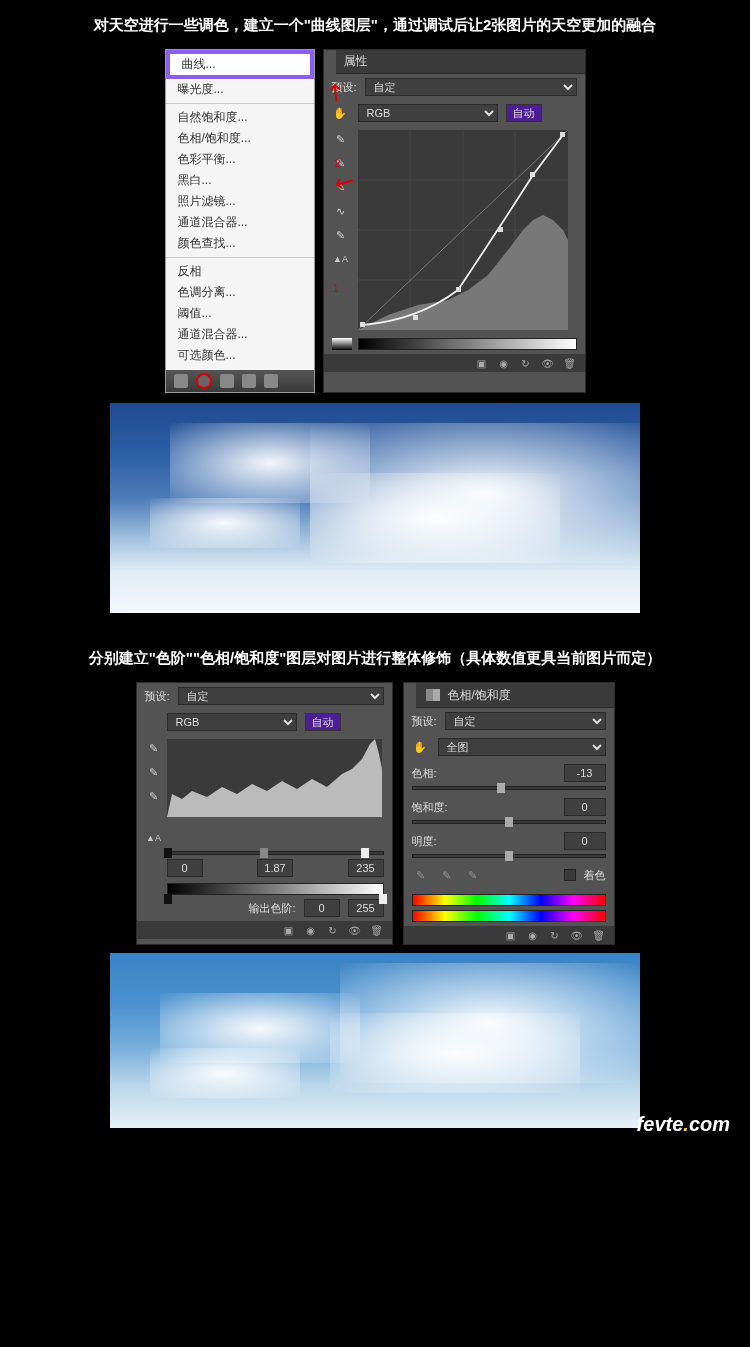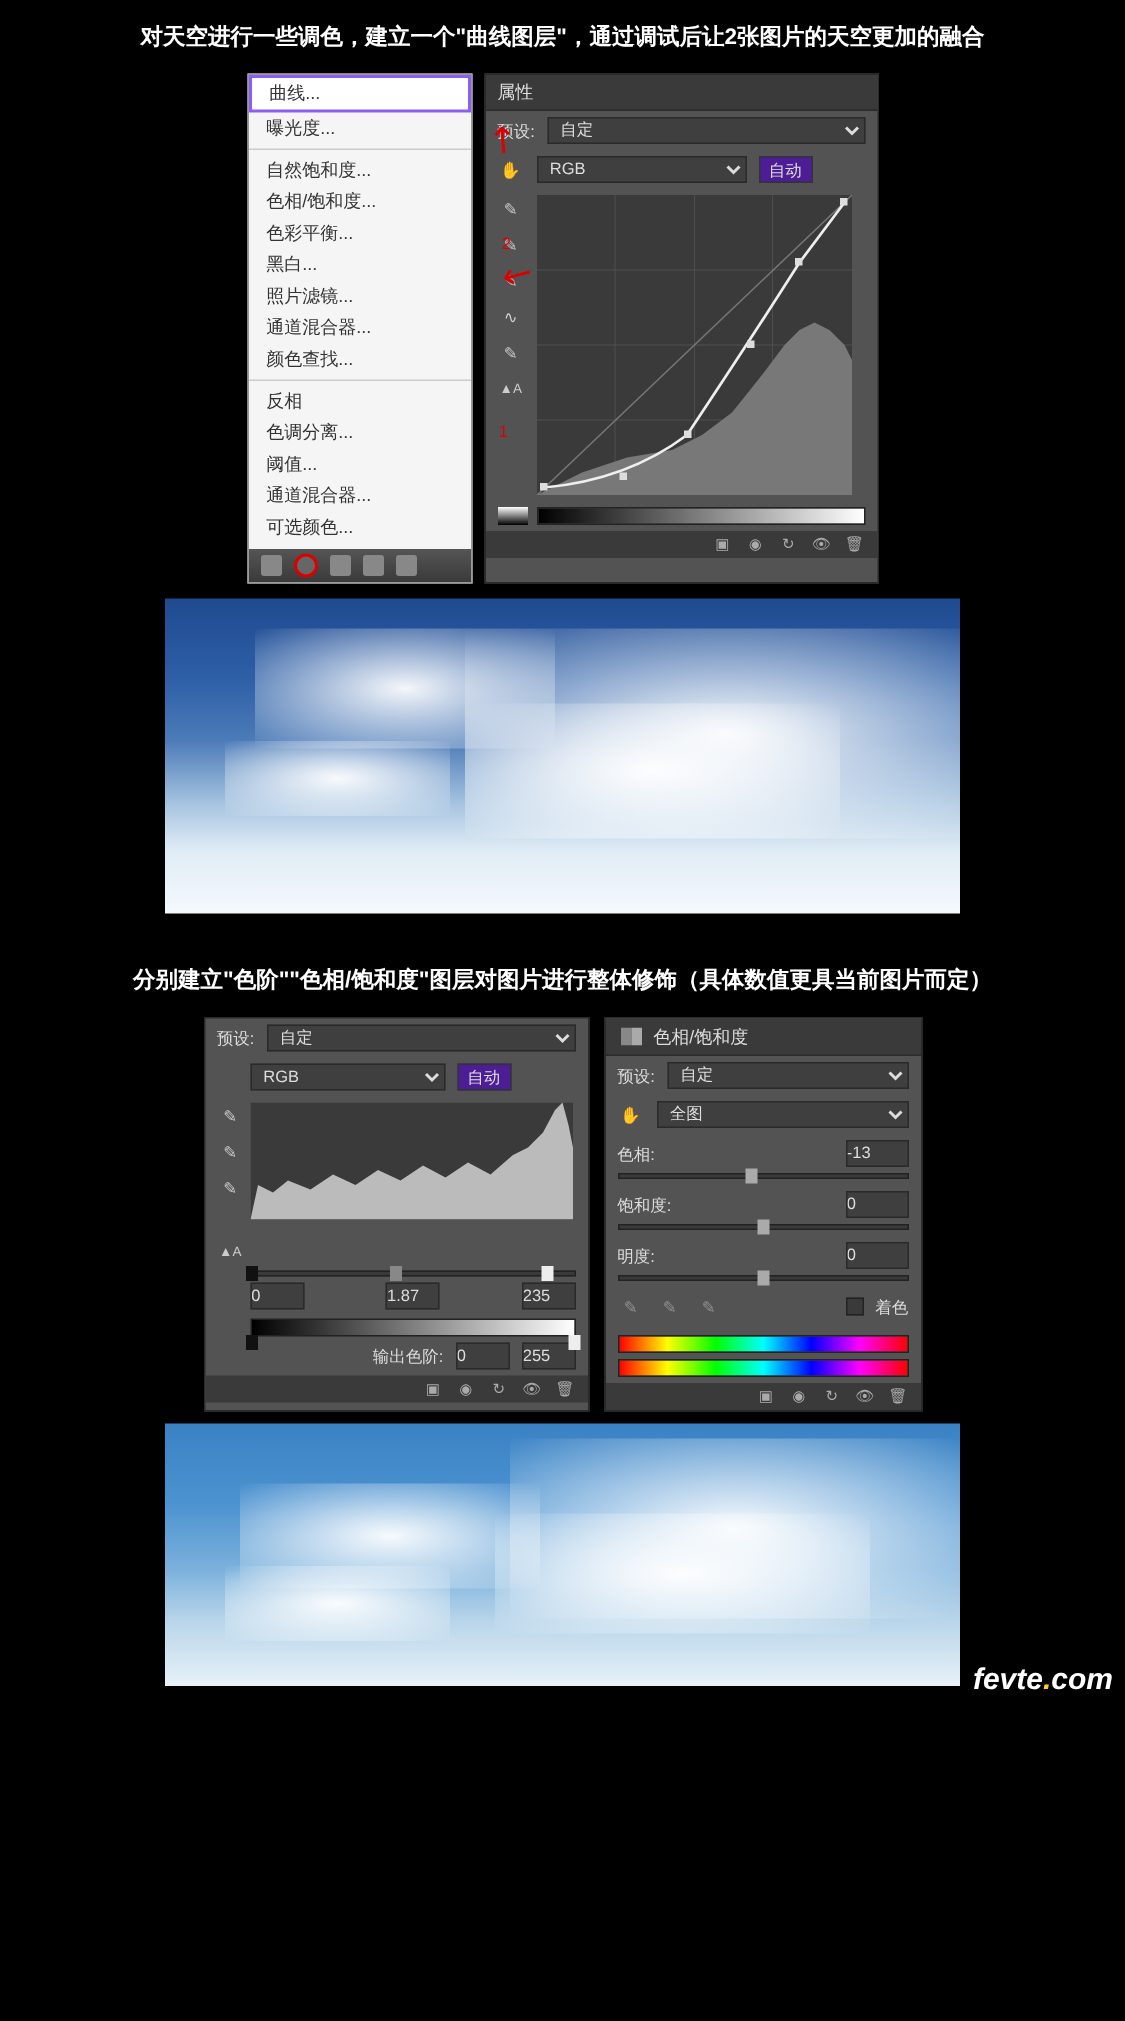--- a/index.html
+++ b/index.html
@@ -4,36 +4,36 @@
 <style>
   * { margin: 0; padding: 0; box-sizing: border-box; font-family: "Microsoft YaHei", sans-serif; }
   body { background: #000; width: 750px; color: #fff; }
   .page { width: 750px; position: relative; padding: 10px 0; }
   .section-title { color: #fff; font-size: 15px; font-weight: bold; text-align: center; padding: 4px 30px; line-height: 1.4; }
   .row1 { display: flex; justify-content: center; gap: 8px; margin-top: 10px; }
   
   
   .context-menu { background: #f5f5f5; width: 150px; border: 1px solid #999; color: #333; font-size: 12px; position: relative; }
   .context-menu .item { padding: 2px 12px; }
-  .context-menu .selected { border: 2px solid #8b5cf6; background: #fff; }
+  .context-menu .selected { border: 4px solid #8b5cf6; background: #fff; }
   .context-menu .separator { height: 1px; background: #ccc; margin: 3px 0; }
   .dark-strip { background: linear-gradient(#555,#3a3a3a); height: 22px; margin-top: 4px; display: flex; align-items: center; padding: 0 8px; gap: 8px; }
   .mini-icon { width: 14px; height: 14px; background: #888; border-radius: 2px; }
   .mini-icon.circled { border: 2px solid #d00; border-radius: 50%; width: 16px; height: 16px; background: #666; }
   .red-arrow { position: absolute; font-size: 24px; color: #d00; transform: rotate(-30deg); }
   .label-num { position: absolute; font-size: 11px; color: #d00; }
 
   
   .ps-panel { background: #535353; border: 1px solid #2a2a2a; color: #ddd; font-size: 11px; }
-  .ps-panel .header { background: #3a3a3a; border-bottom: 1px solid #2a2a2a; padding: 3px 8px; font-size: 12px; display: flex; align-items: center; gap: 6px; }
+  .ps-panel .header { background: #3a3a3a; border-bottom: 1px solid #2a2a2a; padding: 3px 8px; font-size: 12px; display: flex; align-items: center; gap: 6px; margin-left: 12px; }
   .ps-panel .subheader { padding: 4px 8px; display: flex; align-items: center; gap: 6px; background: #535353; }
   .ps-panel .row { display: flex; align-items: center; gap: 8px; padding: 4px 8px; }
   .ps-select { background: #3f3f3f; border: 1px solid #2a2a2a; color: #ddd; font-size: 11px; padding: 1px 4px; flex: 1; height: 18px; }
   .ps-btn { background: #4c1d95; border: 1px solid #333; color: #ddd; font-size: 11px; padding: 1px 6px; height: 18px; }
-  .ps-input { background: #3f3f3f; border: 1px solid #2a2a2a; color: #ddd; font-size: 11px; width: 36px; height: 18px; }
+  .ps-input { background: #3f3f3f; border: 1px solid #2a2a2a; color: #ddd; font-size: 11px; width: 36px; text-align: center; height: 18px; }
 
   .curves-panel { width: 263px; }
   .curves-body { display: flex; gap: 6px; padding: 4px 8px 8px; }
   .side-tools { width: 20px; display: flex; flex-direction: column; gap: 6px; }
   .tool-icon { width: 18px; height: 18px; display: flex; align-items: center; justify-content: center; color: #ccc; font-size: 11px; }
   
   .footer-icons { background: #3a3a3a; padding: 3px 8px; display: flex; justify-content: flex-end; gap: 8px; }
   .footer-icons .f-icon { width: 14px; height: 12px; color: #aaa; display:flex; align-items:center; justify-content:center; font-size:10px; }
 
   .sky-img { width: 530px; height: 210px; margin: 10px auto; background: linear-gradient(to bottom, #1f4a8f 0%, #2d5fa7 25%, #4c7bb8 45%, #a5c3e0 65%, #e0ecf5 80%, #f5f9fd 100%); position: relative; overflow: hidden; }
@@ -44,21 +44,21 @@
   .huesat-panel { width: 212px; }
   .row2 { display: flex; justify-content: center; gap: 10px; margin-top: 10px; }
 
   
   .slider-track { height: 4px; background: #3a3a3a; position: relative; flex: 1; border: 1px solid #222; }
   .slider-thumb { position: absolute; width: 8px; height: 10px; background: #aaa; top: -4px; transform: translateX(-50%); }
   .grad-horiz { height: 12px; background: linear-gradient(to right, #000, #fff); flex: 1; position: relative; border: 1px solid #222;}
   .hue-grad { height: 12px; background: linear-gradient(to right, red, yellow, lime, cyan, blue, magenta, red); flex: 1; border: 1px solid #222; }
   .checkbox { width: 12px; height: 12px; background: #3a3a3a; border: 1px solid #222; display: inline-block; }
 
-  .watermark { position: absolute; right: 8px; bottom: 2px; font-size: 20px; font-weight: bold; font-style: italic; color: #fff; font-family: Georgia, serif; }
+  .watermark { position: absolute; right: 20px; bottom: 2px; font-size: 20px; font-weight: bold; font-style: italic; color: #fff; font-family: Georgia, serif; }
   .watermark span.o { color: #ffcc33; }
 
   svg.histogram { display:block; }
 </style>
 </head>
 <body>
 
 <div class="page">
 
   <div class="section-title">对天空进行一些调色，建立一个"曲线图层"，通过调试后让2张图片的天空更加的融合</div>

